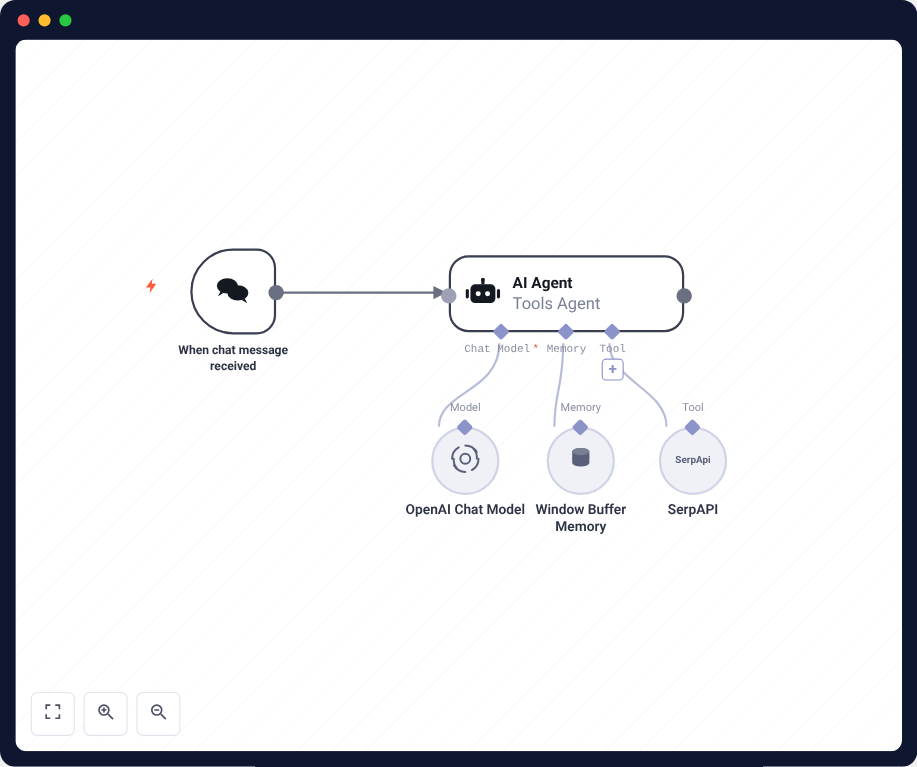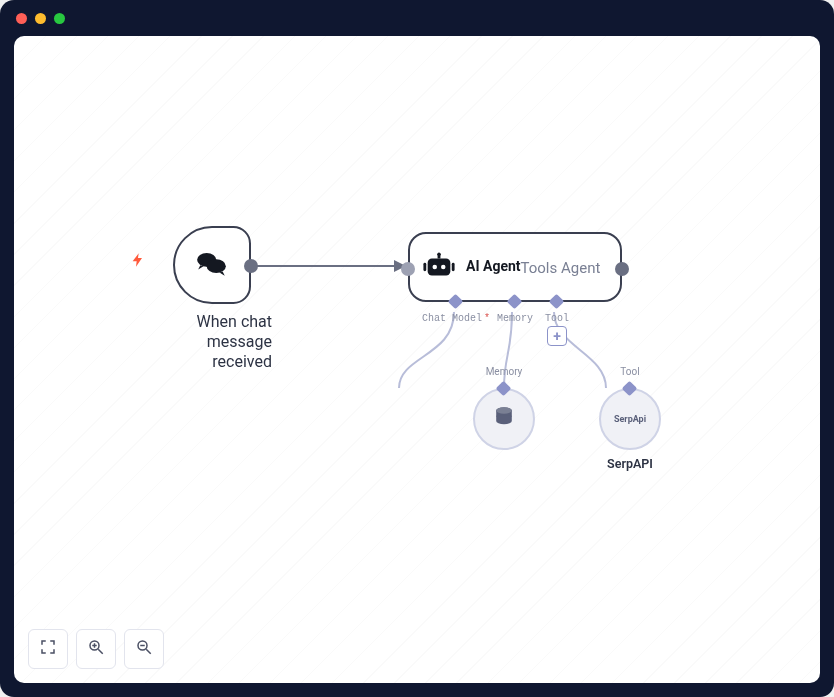--- a/index.html
+++ b/index.html
@@ -60,23 +60,23 @@
     align-items: center;
   }
   .node .body {
     background: #fff;
     border: 2px solid #3a3f50;
     border-radius: 18px;
     position: relative;
   }
   .node .label {
     margin-top: 8px;
-    text-align: right;
-    font-size: 16px;
-    font-weight: 400;
+    text-align: center;
+    font-size: 11px;
+    font-weight: 700;
     color: #2d3344;
     width: 120px;
     line-height: 1.25;
   }
 
   
   .trigger .body {
     width: 78px; height: 78px;
     border-top-left-radius: 40px;
     border-bottom-left-radius: 40px;
@@ -95,21 +95,21 @@
   .agent .body {
     width: 214px; height: 70px;
     display: flex; align-items: center;
     position: relative;
   }
   .agent .roboticon {
     width: 34px; height: 34px;
     margin-left: 12px; margin-right: 10px;
     display: flex; align-items: center; justify-content: center;
   }
-  .agent .titles { display: flex; flex-direction: row; }
+  .agent .titles { display: flex; flex-direction: column; }
   .agent .titles .t1 { font-weight: 700; font-size: 14px; color: #141821; }
   .agent .titles .t2 { font-size: 15px; color: #7a8094; margin-top: 1px; }
 
   
   .port {
     position: absolute;
     width: 14px; height: 14px; border-radius: 50%;
     background: #6a6f82;
   }
   .diamond {
@@ -257,34 +257,55 @@
           </div>
           <div class="portlbl" style="left:105px; bottom:-24px;">Memory</div>
           <div class="portlbl" style="left:147px; bottom:-24px;">Tool</div>
 
           <div class="addbtn" style="left:137px; bottom:-46px;">
             <span>+</span>
           </div>
         </div>
       </div>
 
+      <div class="subnode" style="left:354px; top:352px;">
+        <div class="circ">
+          <div class="plabel">Model</div>
+          <div class="diamond top"></div>
+          <span>
+            <svg viewBox="0 0 40 40" width="30" height="30">
+              <g fill="none" stroke="#5a607a" stroke-width="2.4" stroke-linecap="round">
+                <circle cx="20" cy="20" r="6"></circle>
+                <path d="M20 4 a16 16 0 0 1 13.8 8"></path>
+                <path d="M36 20 a16 16 0 0 1 -8 13.8"></path>
+                <path d="M20 36 a16 16 0 0 1 -13.8 -8"></path>
+                <path d="M4 20 a16 16 0 0 1 8 -13.8"></path>
+                <path d="M30 8 a16 16 0 0 1 4 12"></path>
+                <path d="M10 32 a16 16 0 0 1 -4 -12"></path>
+              </g>
+            </svg>
+          </span>
+        </div>
+        <div class="lbl">OpenAI Chat Model</div>
+      </div>
 
       <div class="subnode" style="left:459px; top:352px;">
         <div class="circ">
           <div class="plabel">Memory</div>
           <div class="diamond top"></div>
           <span>
             <svg viewBox="0 0 40 40" width="26" height="26" fill="#5a607a">
               <ellipse cx="20" cy="10" rx="12" ry="5"></ellipse>
               <path d="M8 10 v8 a12 5 0 0 0 24 0 v-8" fill="#5a607a"></path>
               <path d="M8 18 v8 a12 5 0 0 0 24 0 v-8" fill="#5a607a"></path>
               <ellipse cx="20" cy="10" rx="12" ry="5" fill="#7a8094"></ellipse>
             </svg>
           </span>
         </div>
+        <div class="lbl">Window Buffer Memory</div>
       </div>
 
       <div class="subnode" style="left:561px; top:352px;">
         <div class="circ">
           <div class="plabel">Tool</div>
           <div class="diamond top"></div>
           <span class="serp-text">SerpApi</span>
         </div>
         <div class="lbl">SerpAPI</div>
       </div>

